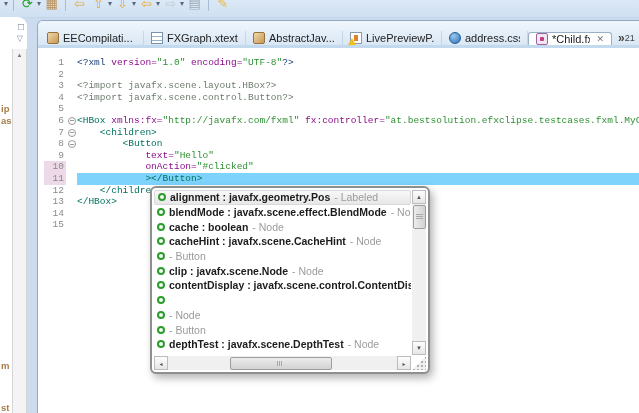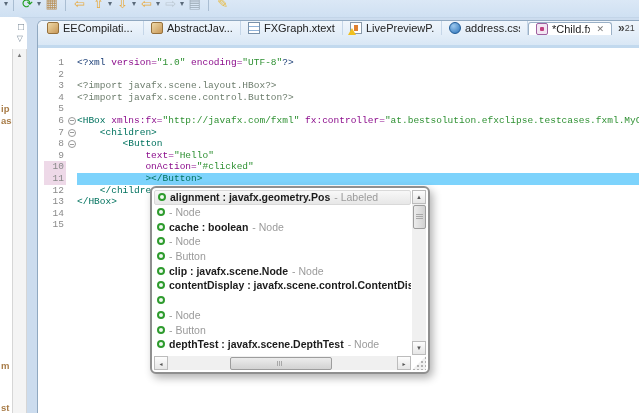--- a/index.html
+++ b/index.html
@@ -22,21 +22,21 @@
   .lv-menu{position:absolute;right:4px;top:17px;font-size:8px;color:#7b8b9b}
   .lv-scroll{position:absolute;left:12px;top:32px;width:13px;bottom:0;background:#f4f4f4;
              border-left:1px solid #d6d6d6;border-right:1px solid #d6d6d6}
   .lv-up{display:block;text-align:center;font-size:6px;color:#777;padding-top:3px}
   .frag{position:absolute;left:1px;font-size:9.5px;font-weight:bold;color:#a87c48;white-space:nowrap}
 
   
   .editor-card{position:absolute;left:37px;top:20px;width:602px;bottom:0;background:#fff;
                border:1px solid #90a8c0;border-right:none;border-bottom:none;
                border-radius:6px 0 0 0;overflow:hidden}
-  .tabbar{height:24px;display:flex;align-items:flex-start;
+  .tabbar{height:24px;display:flex;align-items:flex-end;
           background:linear-gradient(#f0f6fc,#d9e7f5);padding-left:2px}
   .tab-underline{height:3px;background:#c2d9ee}
   .tab{display:flex;align-items:center;gap:4px;padding:0 7px;font-size:11px;color:#222;
        border-right:1px solid #c5d6e8;box-sizing:border-box;white-space:nowrap;overflow:hidden;flex:none}
   .tab.active{background:#fff;border:1px solid #9ab0c6;border-bottom:none;
               border-radius:3px 3px 0 0;margin-top:1px}
   .tab .label{overflow:hidden;text-overflow:clip}
   .tab .close{font-size:9px;color:#777;margin-left:2px}
   .ticon{width:12px;height:12px;position:relative;flex:none;box-sizing:border-box}
   .jar-package-icon{background:linear-gradient(135deg,#eed9a8,#c89858);
@@ -141,27 +141,27 @@
     </div>
 </div>
 
 <div class="editor-card">
   <div class="tabbar">
     <div id="tabs" style="display:flex">
         <div class="tab" style="width: 104px;">
           <span class="ticon jar-package-icon"></span>
           <span class="label">EECompilati...</span>
         </div>
+        <div class="tab" style="width: 102px;">
+          <span class="ticon xtext-file-icon"></span>
+          <span class="label">FXGraph.xtext</span>
+        </div>
         <div class="tab" style="width: 97px;">
           <span class="ticon jar-package-icon"></span>
           <span class="label">AbstractJav...</span>
-        </div>
-        <div class="tab" style="width: 102px;">
-          <span class="ticon xtext-file-icon"></span>
-          <span class="label">FXGraph.xtext</span>
         </div>
         <div class="tab" style="width: 99px;">
           <span class="ticon warning-file-icon"></span>
           <span class="label">LivePreviewP...</span>
         </div>
         <div class="tab" style="width: 86px;">
           <span class="ticon css-file-icon"></span>
           <span class="label">address.css</span>
         </div>
         <div class="tab active" style="width: 84px;">
@@ -199,29 +199,31 @@
 
 <div class="assist">
   <div id="assist-list" class="alist">
       <div class="aitem selected">
         <span class="dot"></span>
         <b>alignment : javafx.geometry.Pos</b>
         <span class="owner"> - Labeled</span>
       </div>
       <div class="aitem">
         <span class="dot"></span>
+        <b>blendMode : javafx.scene.effect.BlendMode</b>
         <span class="owner"> - Node</span>
       </div>
       <div class="aitem">
         <span class="dot"></span>
         <b>cache : boolean</b>
         <span class="owner"> - Node</span>
       </div>
       <div class="aitem">
         <span class="dot"></span>
+        <b>cacheHint : javafx.scene.CacheHint</b>
         <span class="owner"> - Node</span>
       </div>
       <div class="aitem">
         <span class="dot"></span>
         <span class="owner"> - Button</span>
       </div>
       <div class="aitem">
         <span class="dot"></span>
         <b>clip : javafx.scene.Node</b>
         <span class="owner"> - Node</span>

